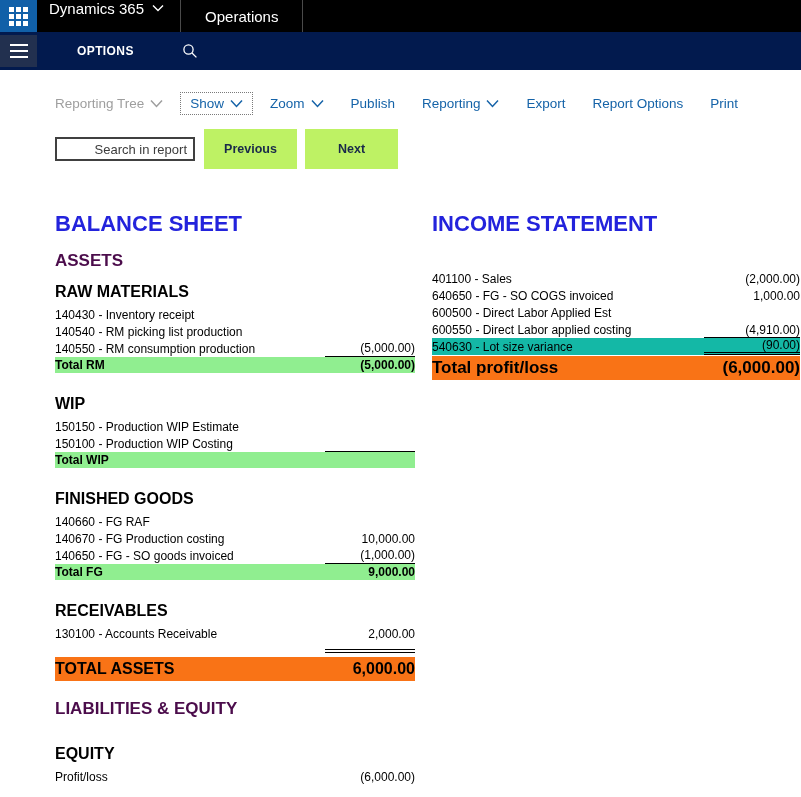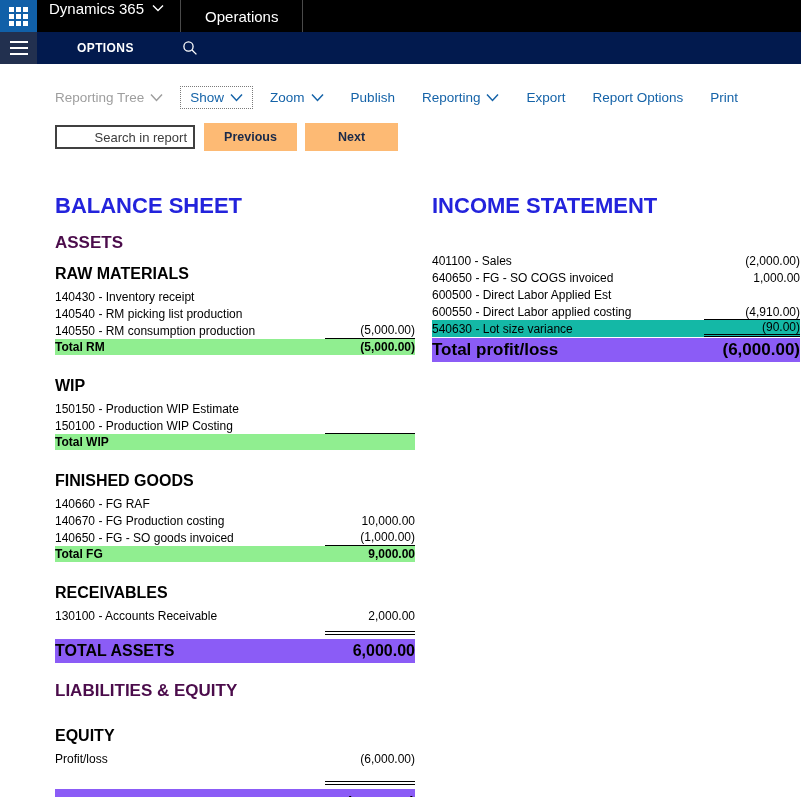--- a/index.html
+++ b/index.html
@@ -10,41 +10,41 @@
   .app-bar { height:32px; background:#000; display:flex; align-items:stretch; color:#fff; }
   .waffle { width:37px; background:#1160A8; display:flex; align-items:center; justify-content:center; cursor:pointer; }
   .waffle-grid { display:grid; grid-template-columns:repeat(3,5px); grid-template-rows:repeat(3,5px); gap:2px; }
   .waffle-grid i { background:#fff; }
   .brand { display:flex; align-items:center; padding:0 16px 16px 12px; font-size:15px; gap:8px;justify-content:flex-end; }
   .seg-sep { width:1px; background:#4a4a4a; }
   .area { display:flex; align-items:center; padding:0 24px; font-size:15px; }
   .chev svg { display:block; }
 
   
-  .nav-bar { height:32px; background:#021A4E; display:flex; align-items:center; color:#fff; }
+  .nav-bar { height:38px; background:#021A4E; display:flex; align-items:center; color:#fff; }
   .hamburger { width:37px; height:32px; background:#22304F; display:flex; flex-direction:column;
     align-items:center; justify-content:center; gap:4px; cursor:pointer; }
   .hamburger i { display:block; width:18px; height:2px; background:#fff; }
   .options { font-size:12px; font-weight:bold; letter-spacing:.4px; margin-left:40px; cursor:pointer; }
   .nav-search { margin-left:48px; cursor:pointer; display:flex; }
 
   
   .content { padding-left:55px; }
   .toolbar { margin-top:20px; height:26px; display:flex; align-items:center; font-size:13.5px; }
   .tb-item { color:#1563A8; display:flex; align-items:center; gap:6px; margin-right:27px;
     cursor:pointer; white-space:nowrap; }
   .tb-item.disabled { color:#9E9E9E; cursor:default; }
   .tb-item.focused { border:1px dotted #7a7a7a; padding:3px 9px; margin-left:-10px; margin-right:17px; }
 
   
   .search-row { margin-top:13px; display:flex; align-items:center; }
   .search-input { width:140px; height:24px; border:2px solid #404040; font-size:13px; padding:0 6px;
     font-family:"Liberation Sans", sans-serif; color:#333;text-align:right; }
   .search-input::placeholder { color:#3c3c3c; opacity:1; }
-  .nav-btn { width:93px; height:28px; margin-left:8px; border:none; background:#fdba74; color:#1A2A4A;
+  .nav-btn { width:93px; height:40px; margin-left:8px; border:none; background:#bef264; color:#1A2A4A;
     font-size:12.5px; font-weight:bold; font-family:"Liberation Sans", sans-serif; cursor:pointer; }
   .nav-btn.prev { margin-left:9px; }
 
   
   .report { display:flex; margin-top:42px; }
   .col-left  { width:360px; }
   .col-right { width:368px; margin-left:17px; }
   h1.rpt-title { font-size:22px; line-height:26px; font-weight:bold; color:#2323DC; margin:0 0 14px; }
   h2.group { font-size:17px; font-weight:bold; color:#4B0C4B; margin:0 0 10px; }
   h2.group.liab { margin-top:18px; margin-bottom:0; }
@@ -58,21 +58,21 @@
   .row .val.uline { border-bottom:1px solid #000; }
   .row.green { background:#90EE90; font-weight:bold; height:16px; align-items:center;justify-content:space-between; }
   .row.yellow { background:#14b8a6; }
   .row.yellow .val { border-top:1px solid #000; border-bottom:3px double #000; padding-bottom:0; }
   .col-right .row .val { width:96px; }
 
   .double-rule { width:90px; margin-left:auto; height:4px; border-top:1px solid #000;
     border-bottom:1px solid #000; margin-top:7px; margin-bottom:4px; }
   .double-rule.eq { margin-top:14px; }
 
-  .total-row { display:flex; justify-content:space-between; align-items:center; background:#8b5cf6;
+  .total-row { display:flex; justify-content:space-between; align-items:center; background:#f97316;
     font-weight:bold; height:24px; font-size:16px; }
   .total-row .val { text-align:right; }
   .total-row.bottom { font-size:15px; }
   .total-row.is-total { font-size:17px; margin-top:1px; }
   .is-rows { margin-top:33px; }
 </style>
 </head>
 <body>
 
 <div class="app-bar">

